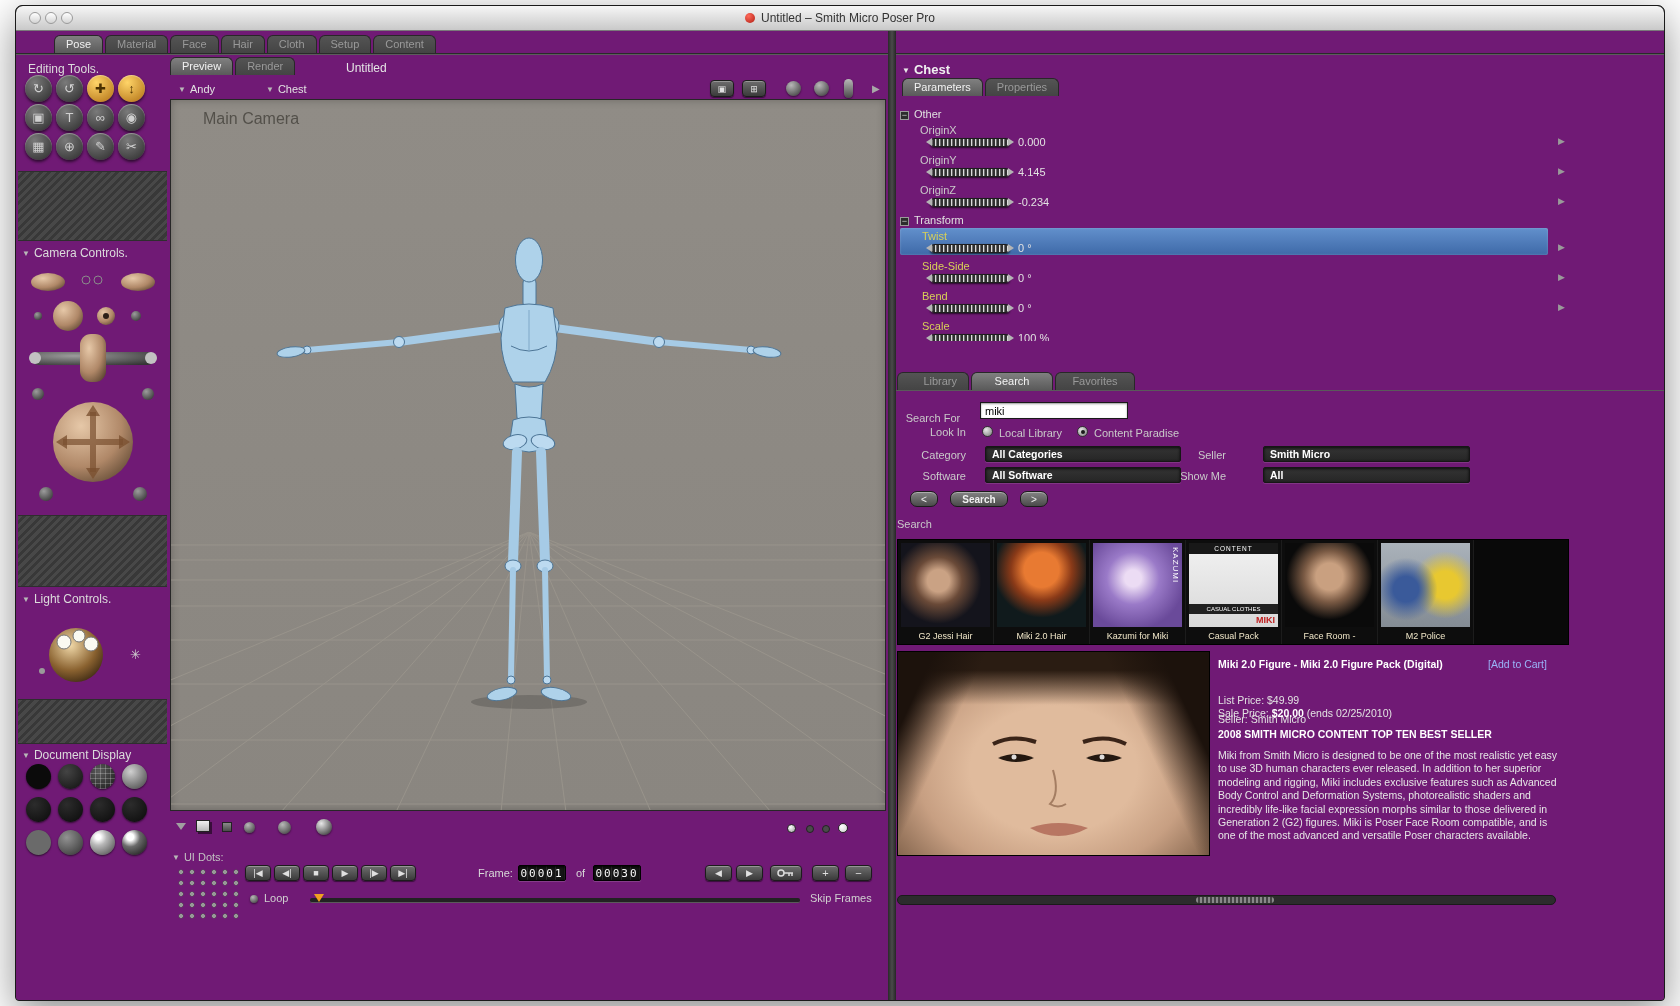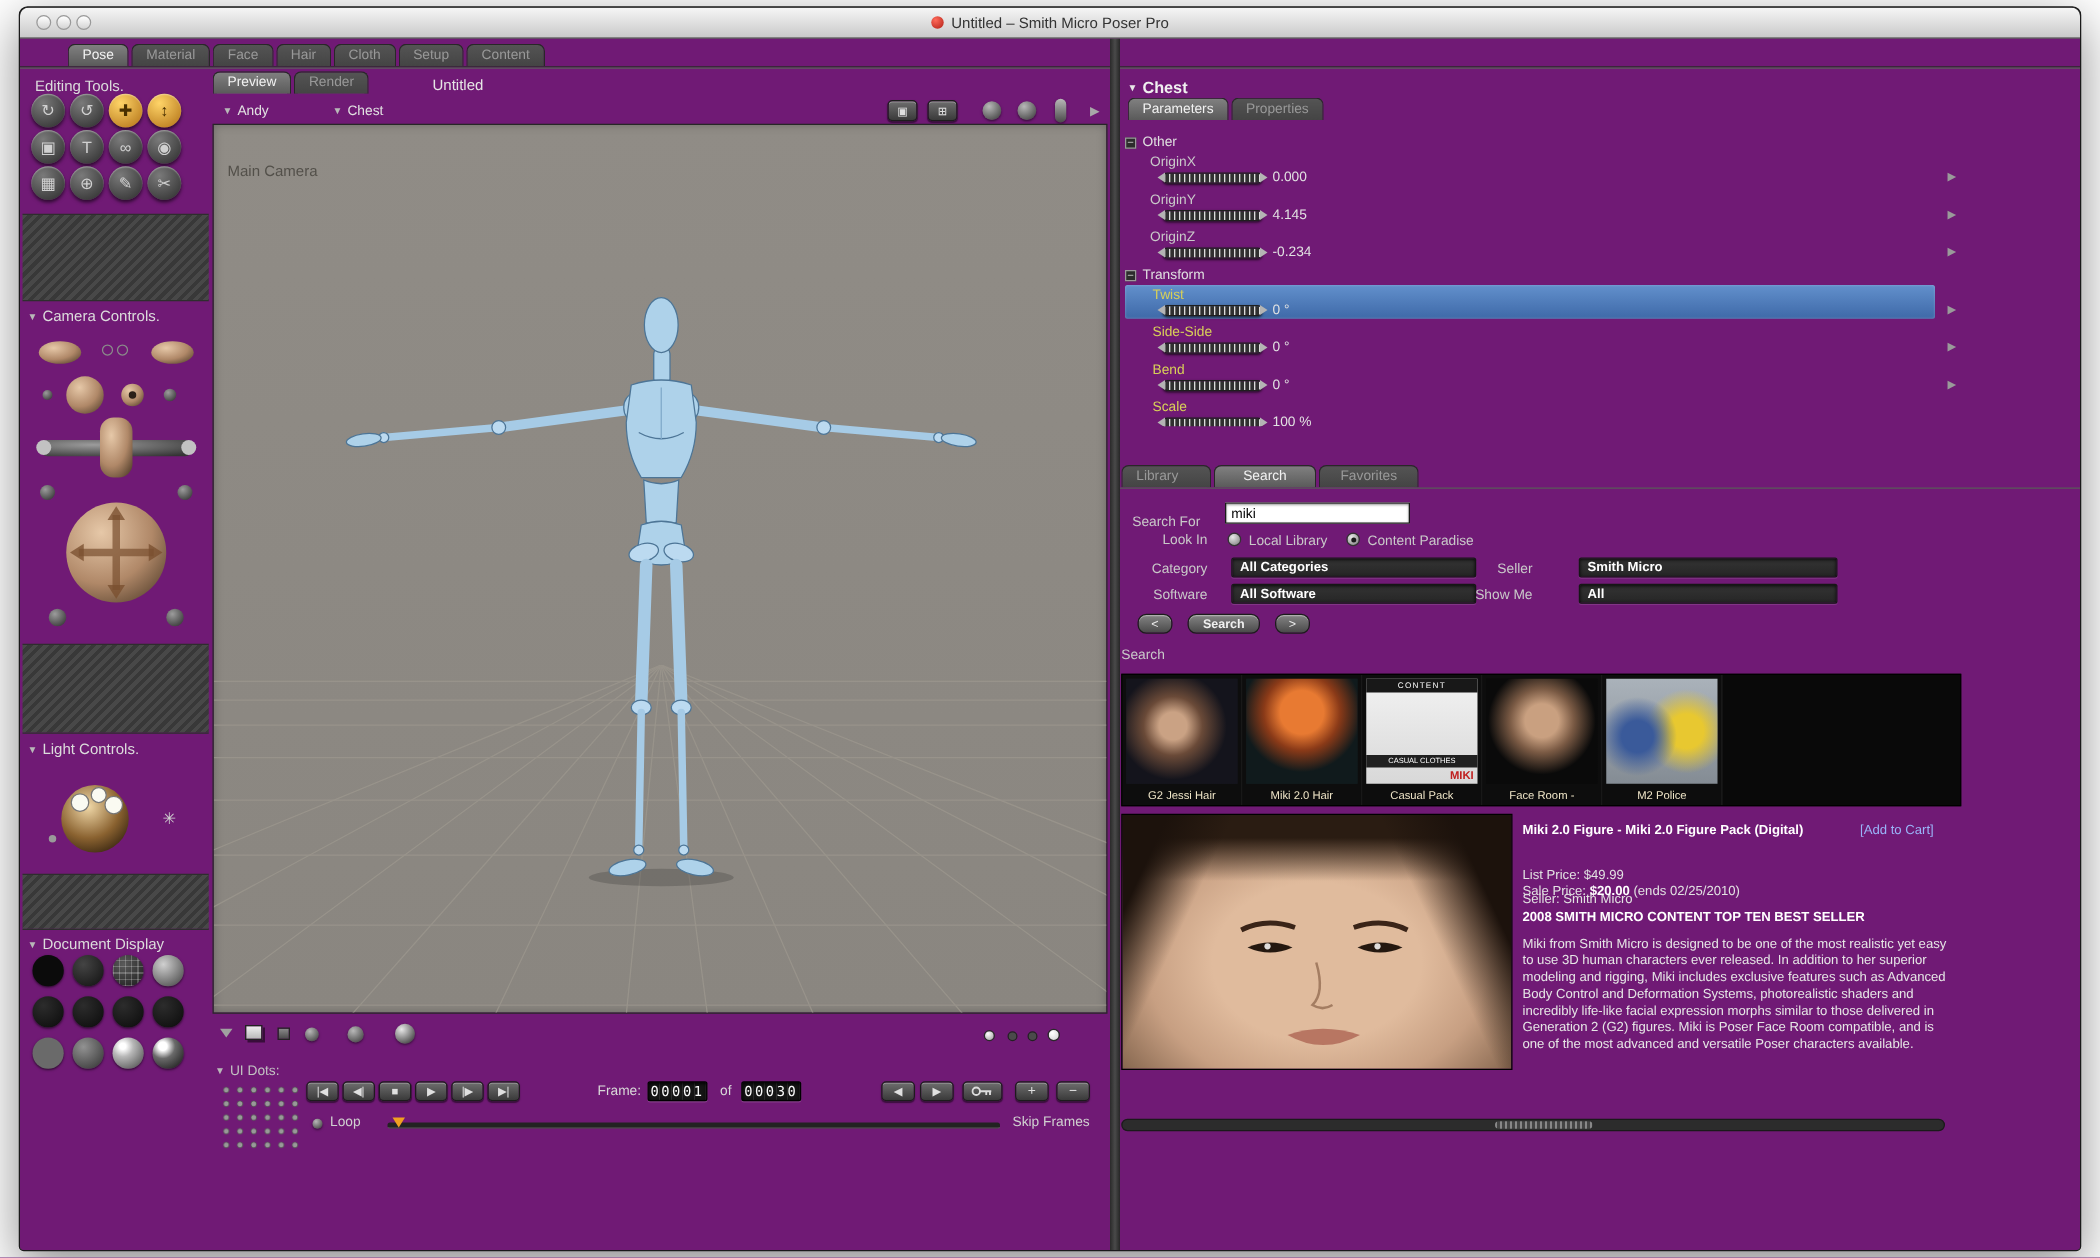--- a/index.html
+++ b/index.html
@@ -273,21 +273,21 @@
       </div>
     <div class="btn" style="left:726px; top:49px; width:24px; height:17px;">
         <span>⊞</span>
       </div>
     <div class="ball" style="left:770px; top:50px; width:15px; height:15px;"></div>
     <div class="ball" style="left:798px; top:50px; width:15px; height:15px;"></div>
     <div class="abs" style="left:828px; top:48px; width:9px; height:19px; border-radius:5px; background:linear-gradient(#b8b8b8,#4a4a4a); box-shadow:0 1px 2px rgba(0,0,0,.5);"></div>
     <div class="lbl" style="left:856px; top:52px; color:#a8a8a8; font-size:10px;">▶</div>
 
     <div class="canvas">
-      <div class="lbl" style="left:11px; top:10px; color:#53504a; font-size:12px;margin-top:20px;">Main Camera</div>
+      <div class="lbl" style="left:32px; top:10px; color:#53504a; font-size:16px;">Main Camera</div>
       <svg width="716" height="712" viewBox="0 0 716 712" style="position:absolute; left:0; top:0;">
         <defs>
           <clipPath id="gclip">
               <rect x="0" y="432" width="716" height="280"></rect>
             </clipPath>
         </defs>
 
         <g clip-path="url(#gclip)" stroke="#9b968d" stroke-width="1" opacity=".85">
           <line x1="0" y1="445" x2="716" y2="445"></line>
             <line x1="0" y1="460" x2="716" y2="460"></line>
@@ -460,21 +460,21 @@
       <div class="dial" style="left:34px; top:208px;"></div>
       <div class="pval" style="left:122px; top:206px;">0 °</div>
       <div class="parrow" style="left:662px; top:206px;">▶</div>
 
       <div class="plab yellow" style="left:26px; top:224px;text-align:center;">Scale</div>
       <div class="dial" style="left:34px; top:238px;"></div>
       <div class="pval" style="left:122px; top:236px;">100 %</div>
     </div>
 
     <div class="tabrow" style="left:881px; top:341px;">
-      <div class="tab" style="min-width:72px; text-align:left;">Library</div>
+      <div class="tab" style="min-width:72px; text-align:right;">Library</div>
       <div class="tab active" style="min-width:82px; text-align:center;">Search</div>
       <div class="tab" style="min-width:80px; text-align:center;">Favorites</div>
     </div>
     <div class="abs" style="left:880px; top:359px; width:770px; height:1px; background:#5a5a5a;"></div>
 
     <div class="lbl" style="left:884px; top:381px; width:66px; text-align:center;">Search For</div>
     <input class="abs" style="left: 964px; top: 371px; width: 148px; height: 17px; border: 1px solid rgb(26, 26, 26); background: rgb(255, 255, 255); font-size: 11px; font-family: &quot;Liberation Sans&quot;, sans-serif; padding: 0px 4px; box-shadow: rgba(0, 0, 0, 0.4) 0px 1px 2px inset;" value="miki">
 
     <div class="lbl" style="left:884px; top:395px; width:66px; text-align:right;">Look In</div>
     <div class="radio" style="left:966px; top:395px;"></div>
@@ -499,20 +499,26 @@
     <div class="lbl" style="left:881px; top:487px;">Search</div>
 
     <div class="thumbs">
       <div class="thumb">
         <div class="art art1"></div>
         <div class="tlabel">G2 Jessi Hair</div>
       </div>
       <div class="thumb">
         <div class="art art2"></div>
         <div class="tlabel">Miki 2.0 Hair</div>
+      </div>
+      <div class="thumb">
+        <div class="art art3">
+          <span style="position:absolute; right:2px; top:4px; writing-mode:vertical-rl; color:#fff; font-size:8px; letter-spacing:1px;">KAZUMI</span>
+        </div>
+        <div class="tlabel">Kazumi for Miki</div>
       </div>
       <div class="thumb">
         <div class="art art4">
           <span style="position:absolute; left:0; right:0; top:0; height:11px; background:#181818; color:#fff; font-size:6.5px; text-align:center; line-height:11px; letter-spacing:1px;">CONTENT</span>
           <span style="position:absolute; left:0; right:0; bottom:13px; height:10px; background:#202020; color:#fff; font-size:6px; text-align:center; line-height:10px;">CASUAL CLOTHES</span>
           <span style="position:absolute; right:3px; bottom:2px; color:#c02020; font-size:9px; font-weight:bold;">MIKI</span>
         </div>
         <div class="tlabel">Casual Pack</div>
       </div>
       <div class="thumb">

